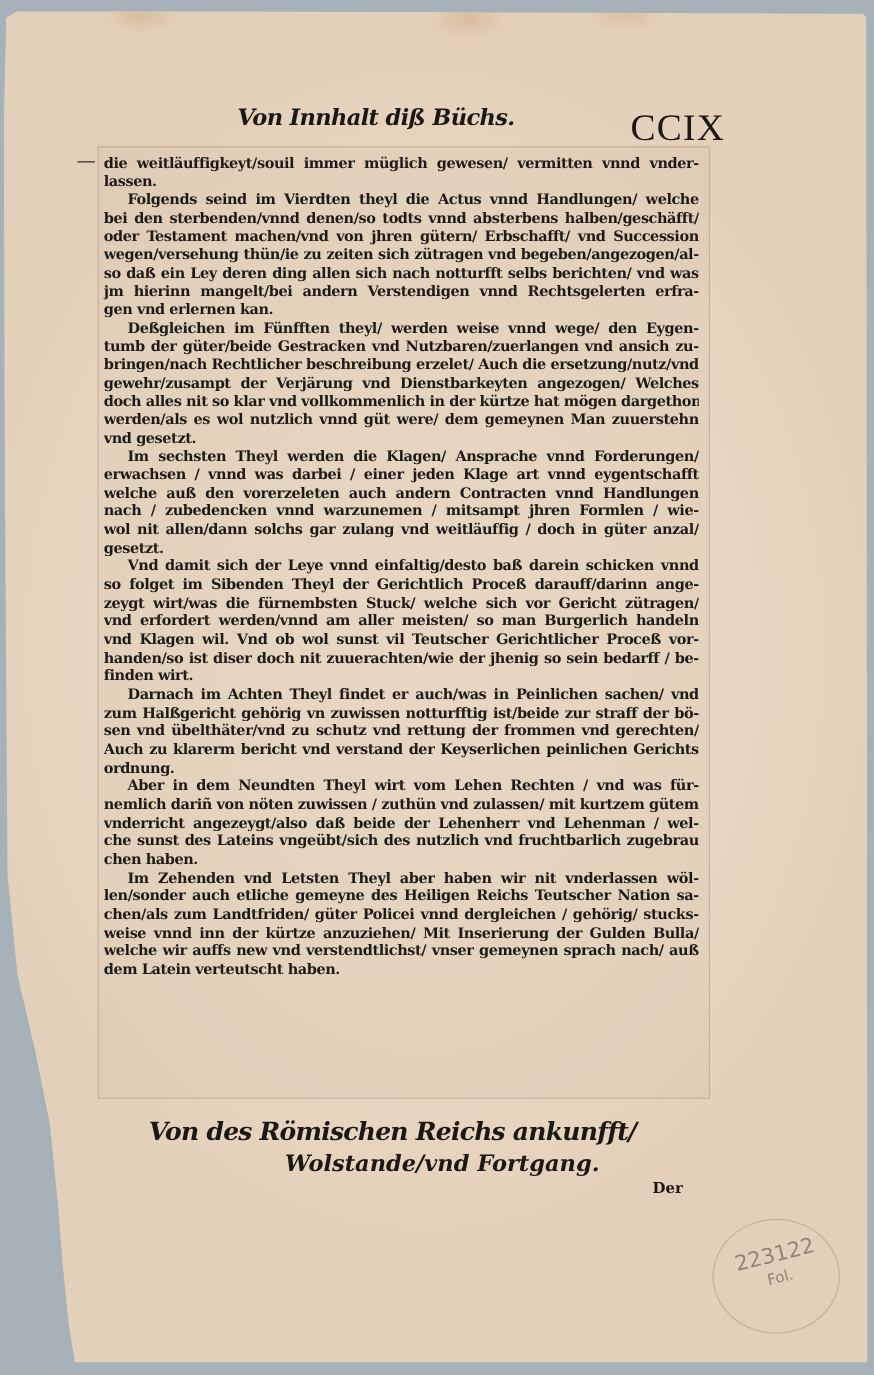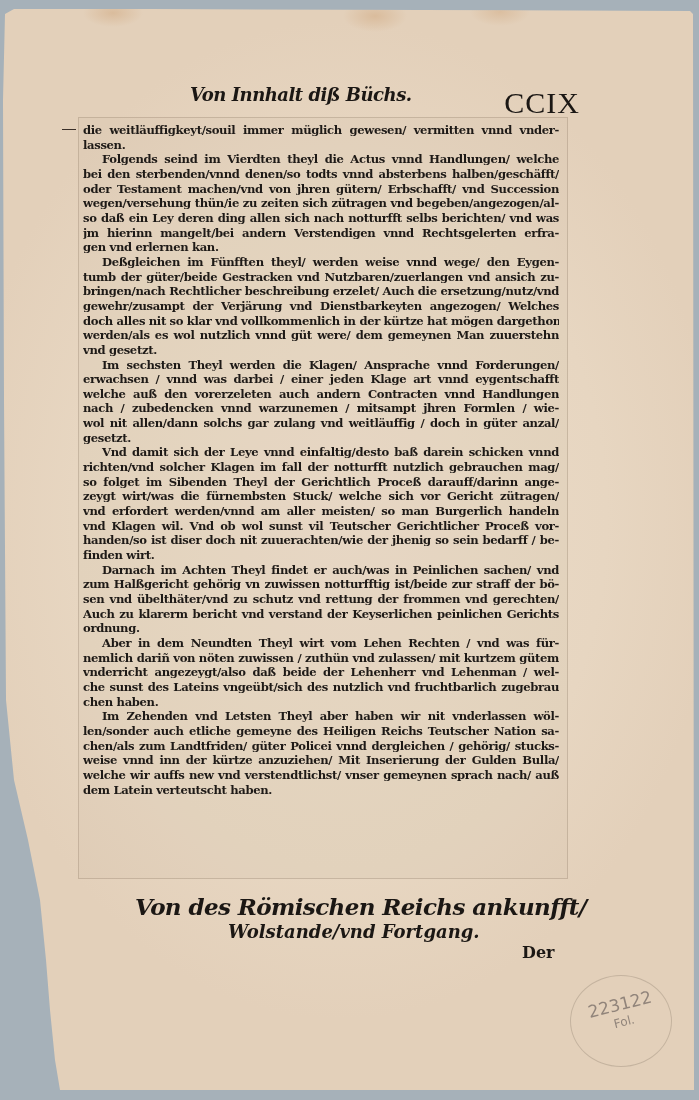--- a/index.html
+++ b/index.html
@@ -45,33 +45,33 @@
       position: absolute; left: 83px; top: 123px; width: 476px;
       font-family: "DejaVu Serif", serif; font-weight: bold;
       font-size: 11.6px; line-height: 14.65px; color: #1e1a17;
       letter-spacing: -0.35px;
     }
     .para { margin: 0; }
     .line { display: block; white-space: nowrap; overflow: hidden; text-align: justify; text-align-last: justify; }
     .line.first { padding-left: 19px; }
     .line.last { text-align-last: left; }
     .section-heading {
-      position: absolute; left: 135px; top: 893px; width: 400px;
+      position: absolute; left: 119px; top: 893px; width: 400px;
       font-family: "DejaVu Serif", serif; font-weight: bold; font-style: italic;
-      font-size: 23px; color: #1b1714; letter-spacing: -0.6px; white-space: nowrap;
+      font-size: 20px; color: #1b1714; letter-spacing: -0.6px; white-space: nowrap;
     }
     .section-subheading {
       position: absolute; left: 228px; top: 921px;
       font-family: "DejaVu Serif", serif; font-weight: bold; font-style: italic;
       font-size: 18px; color: #1b1714; white-space: nowrap;
     }
     .catchword {
       position: absolute; left: 522px; top: 943px;
       font-family: "DejaVu Serif", serif; font-weight: bold;
-      font-size: 16px; color: #1b1714;
+      font-size: 12px; color: #1b1714;
     }
     .margin-tick {
       position: absolute; left: 62px; top: 129px; width: 14px; height: 1px;
       background: #3a2f28;
     }
     .stamp {
       position: absolute; left: 570px; top: 975px; width: 100px; height: 90px;
       border: 1px solid rgba(140,125,110,0.35); border-radius: 50%;
     }
     .pencil-note {
@@ -120,21 +120,20 @@
       <div class="para">
         <span class="line first">Im sechsten Theyl werden die Klagen/ Ansprache vnnd Forderungen/</span>
         <span class="line">erwachsen / vnnd was darbei / einer jeden Klage art vnnd eygentschafft</span>
         <span class="line">welche auß den vorerzeleten auch andern Contracten vnnd Handlungen</span>
         <span class="line">nach / zubedencken vnnd warzunemen / mitsampt jhren Formlen / wie-</span>
         <span class="line">wol nit allen/dann solchs gar zulang vnd weitläuffig / doch in güter anzal/</span>
         <span class="line last">gesetzt.</span>
       </div>
       <div class="para">
         <span class="line first">Vnd damit sich der Leye vnnd einfaltig/desto baß darein schicken vnnd</span>
-        <span class="line">richten/vnd solcher Klagen im fall der notturfft nutzlich gebrauchen mag/</span>
         <span class="line">so folget im Sibenden Theyl der Gerichtlich Proceß darauff/darinn ange-</span>
         <span class="line">zeygt wirt/was die fürnembsten Stuck/ welche sich vor Gericht zütragen/</span>
         <span class="line">vnd erfordert werden/vnnd am aller meisten/ so man Burgerlich handeln</span>
         <span class="line">vnd Klagen wil. Vnd ob wol sunst vil Teutscher Gerichtlicher Proceß vor-</span>
         <span class="line">handen/so ist diser doch nit zuuerachten/wie der jhenig so sein bedarff / be-</span>
         <span class="line last">finden wirt.</span>
       </div>
       <div class="para">
         <span class="line first">Darnach im Achten Theyl findet er auch/was in Peinlichen sachen/ vnd</span>
         <span class="line">zum Halßgericht gehörig vn zuwissen notturfftig ist/beide zur straff der bö-</span>

